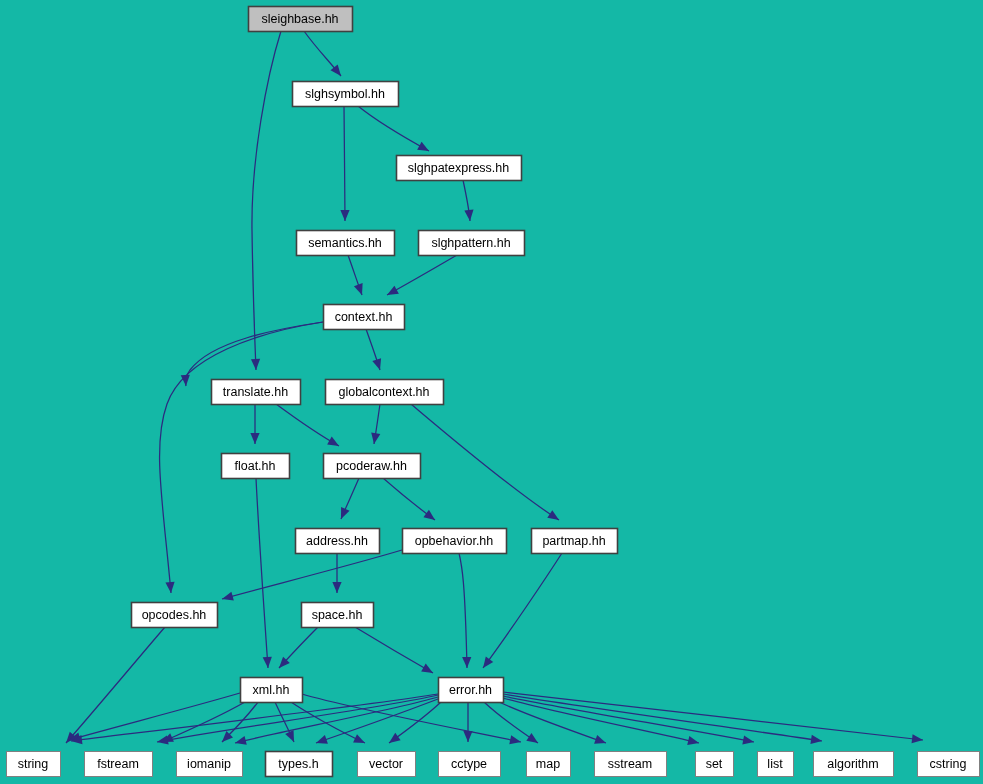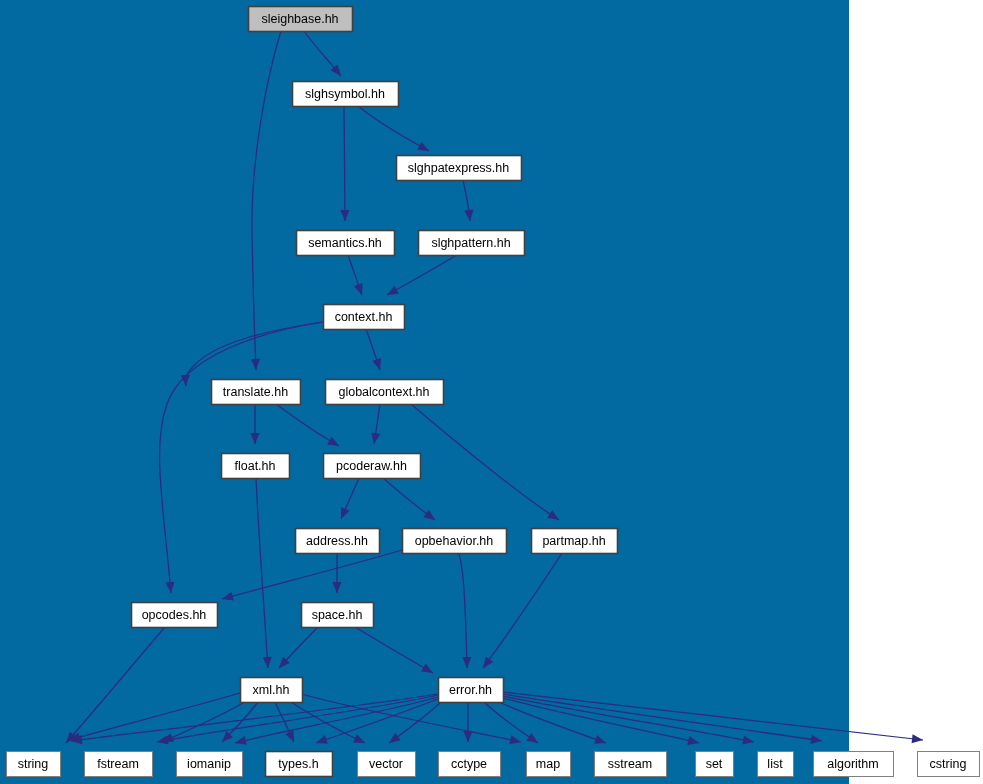--- a/index.html
+++ b/index.html
@@ -8,23 +8,23 @@
     background: #ffffff;
   }
   body {
     width: 983px;
     height: 784px;
     font-family: "Liberation Sans", sans-serif;
     overflow: hidden;
   }
   #graph-root {
     position: relative;
-    width: 849px;
+    width: 983px;
     height: 784px;
-    background: #0369a1;
+    background: #14b8a6;
   }
   svg#depgraph {
     display: block;
     width: 983px;
     height: 784px;
   }
   .node-rect {
     fill: #ffffff;
     stroke: #808080;
     stroke-width: 1;

